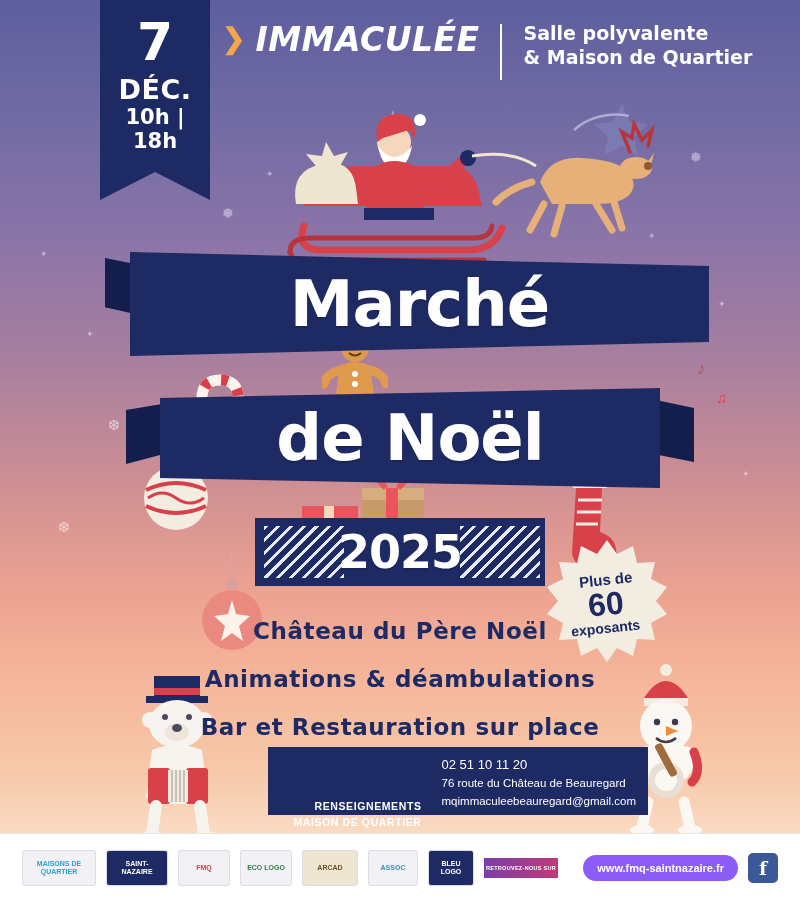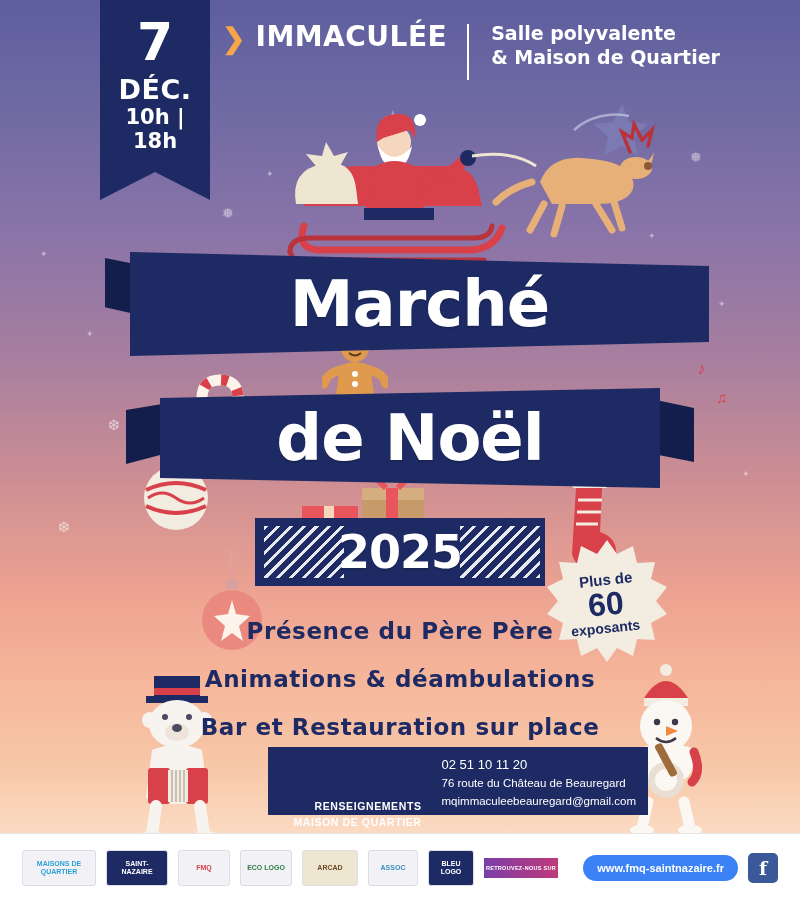--- a/index.html
+++ b/index.html
@@ -67,23 +67,24 @@
   .hdr {
     position: absolute;
     left: 222px; top: 22px;
     display: flex; align-items: flex-start; gap: 10px;
   }
   .hdr .chev {
     color: #f6a54a; font-size: 28px; font-weight: bold; line-height: 1;
     margin-top: 3px;
   }
   .hdr .quartier {
-    color: #ffffff; font-size: 28px; font-weight: bold; letter-spacing: .5px;
+    color: #ffffff; font-size: 33px; font-weight: bold; letter-spacing: .5px;
     line-height: 1.08; white-space: nowrap;
     font-family: "DejaVu Sans", sans-serif;
+    font-style: italic;
   }
   .hdr .sep {
     width: 2px; background: #ffffff; align-self: stretch;
     margin: 2px 12px 0 10px; height: 56px;
   }
   .hdr .venue {
     color: #ffffff; font-size: 19px; font-weight: bold; line-height: 1.25;
     white-space: nowrap;
     font-family: "DejaVu Sans", sans-serif;
   }
@@ -206,21 +207,21 @@
     border-radius: 3px;
     display: flex; align-items: center; justify-content: center;
     font-size: 7px; font-weight: bold; text-align: center;
     color: #1d2a63; line-height: 1.1;
     padding: 2px 4px;
     background: #f2f2f6;
     border: 1px solid #dcdce6;
   }
   .url-pill {
     margin-left: auto;
-    background: #3b82f6; color: #fff;
+    background: #8b5cf6; color: #fff;
     font-size: 11px; font-weight: bold;
     padding: 7px 14px; border-radius: 14px;
     white-space: nowrap;
   }
   .fb {
     width: 30px; height: 30px; border-radius: 5px;
     background: #3b5998; color: #fff;
     font-weight: bold; font-size: 19px;
     display: flex; align-items: center; justify-content: center;
     font-family: "DejaVu Serif", serif;
@@ -417,21 +418,21 @@
   <svg style="position:absolute; left:536px; top:536px;" width="142" height="134" viewBox="0 0 142 134">
     <path d="M71 4 l10 14 16 -8 4 17 18 -1 -4 17 16 8 -11 14 11 13 -16 9 4 17 -18 -1 -4 17 -16 -8 -10 14 -10 -14 -16 8 -4 -17 -18 1 4 -17 -16 -9 11 -13 -11 -14 16 -8 -4 -17 18 1 4 -17 16 8z" fill="#f3ece0"></path>
   </svg>
   <div class="burst">
     <div class="b1">Plus de</div>
     <div class="b2">60</div>
     <div class="b3">exposants</div>
   </div>
 
   <div class="bullets">
-    <div class="line">Présence du Père Père</div>
+    <div class="line">Château du Père Noël</div>
     <div class="line">Animations &amp; déambulations</div>
     <div class="line">Bar et Restauration sur place</div>
   </div>
 
   <div class="contact">
     <div class="left">
       <div>RENSEIGNEMENTS</div>
       <div>MAISON DE QUARTIER</div>
     </div>
     <div class="right">

